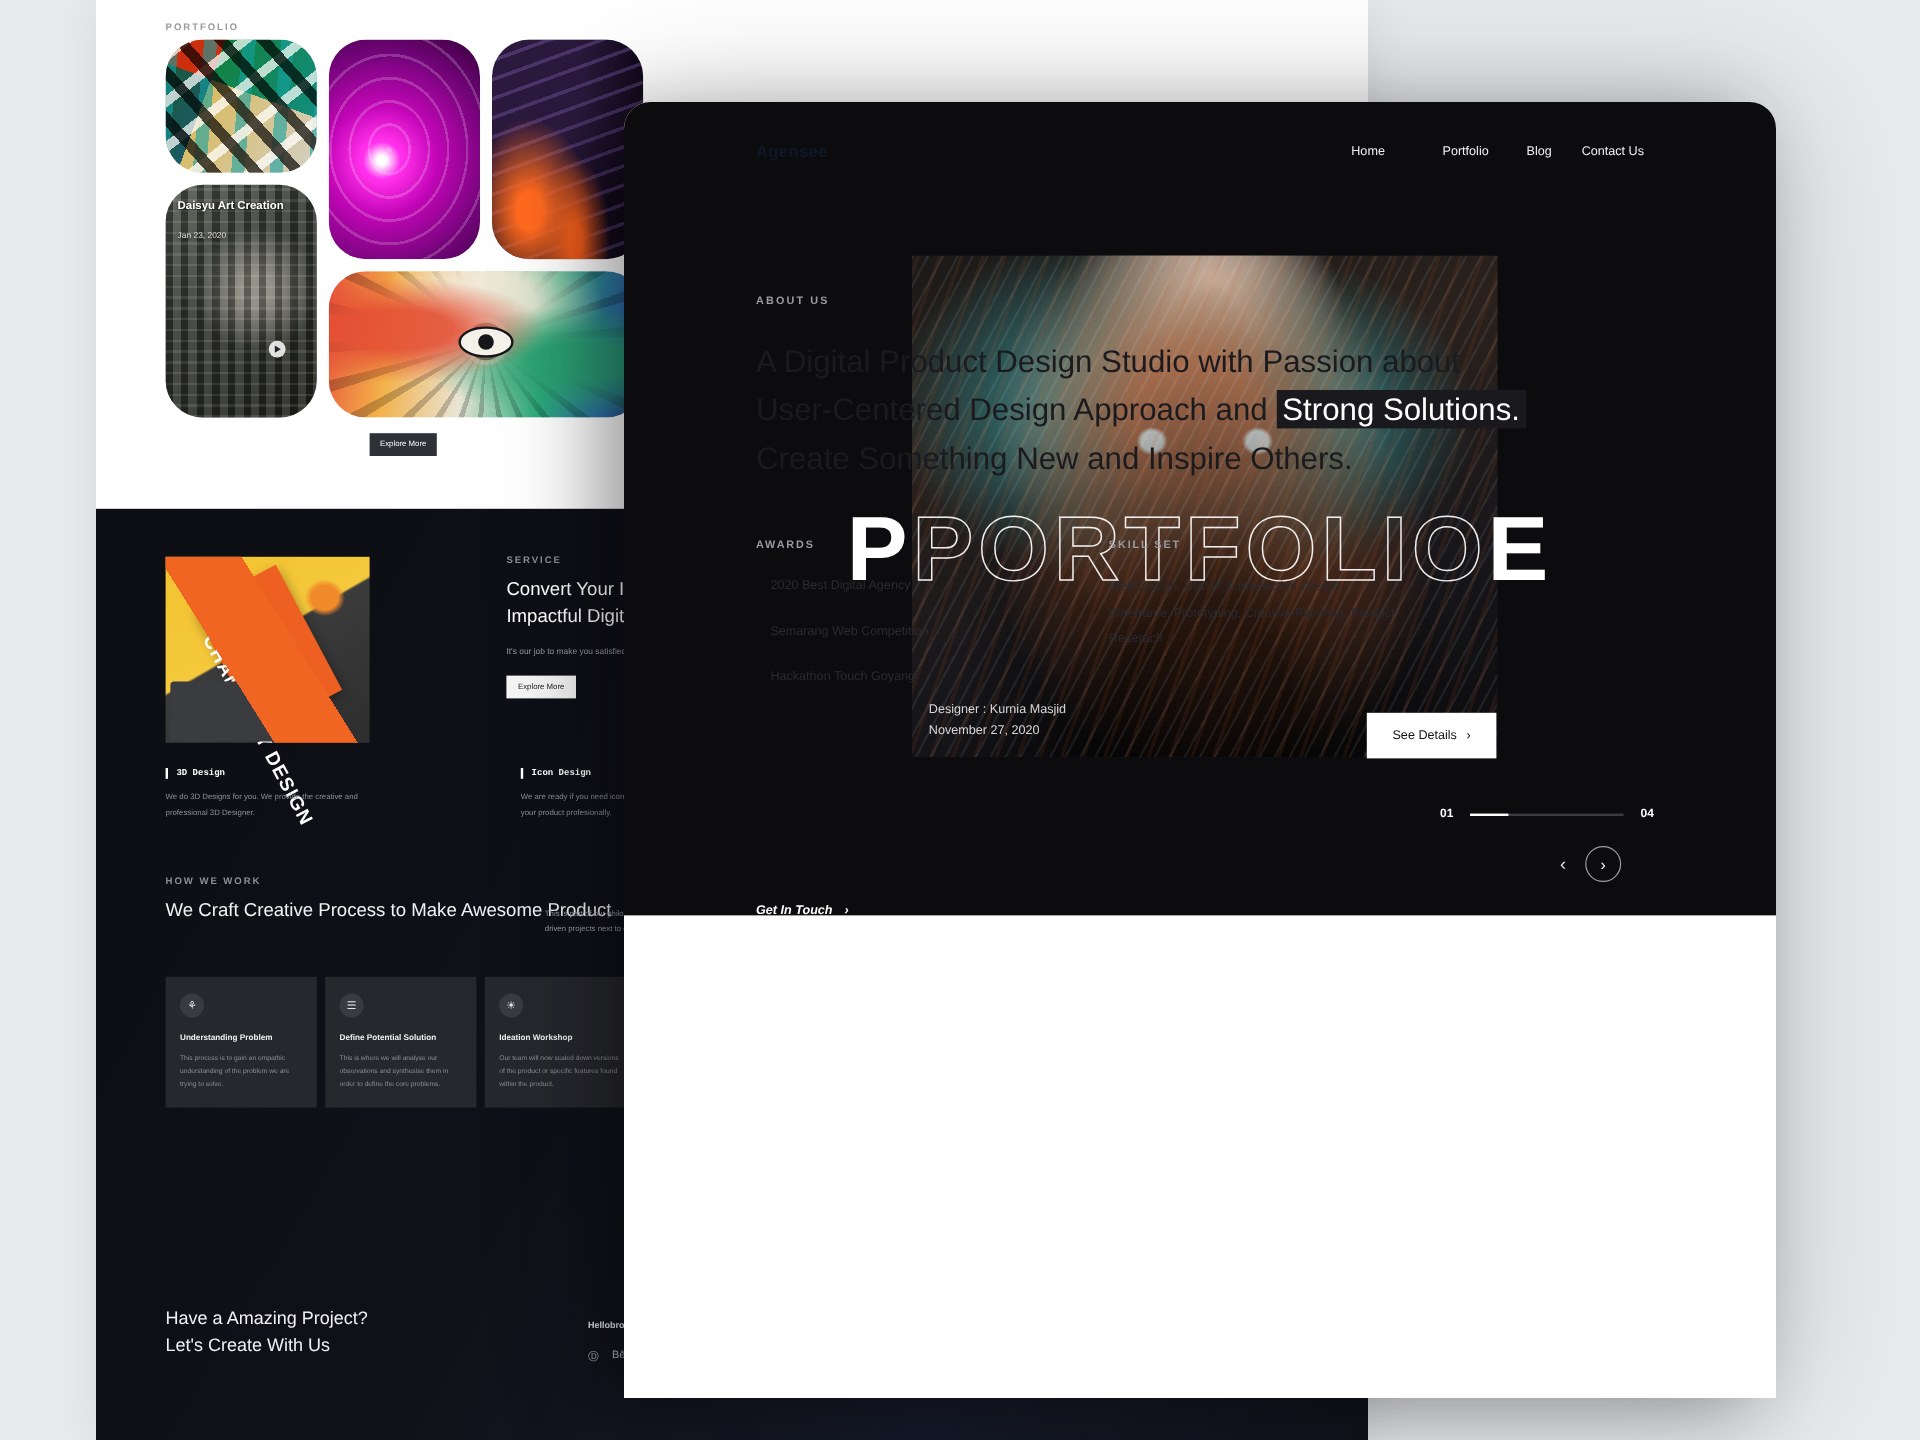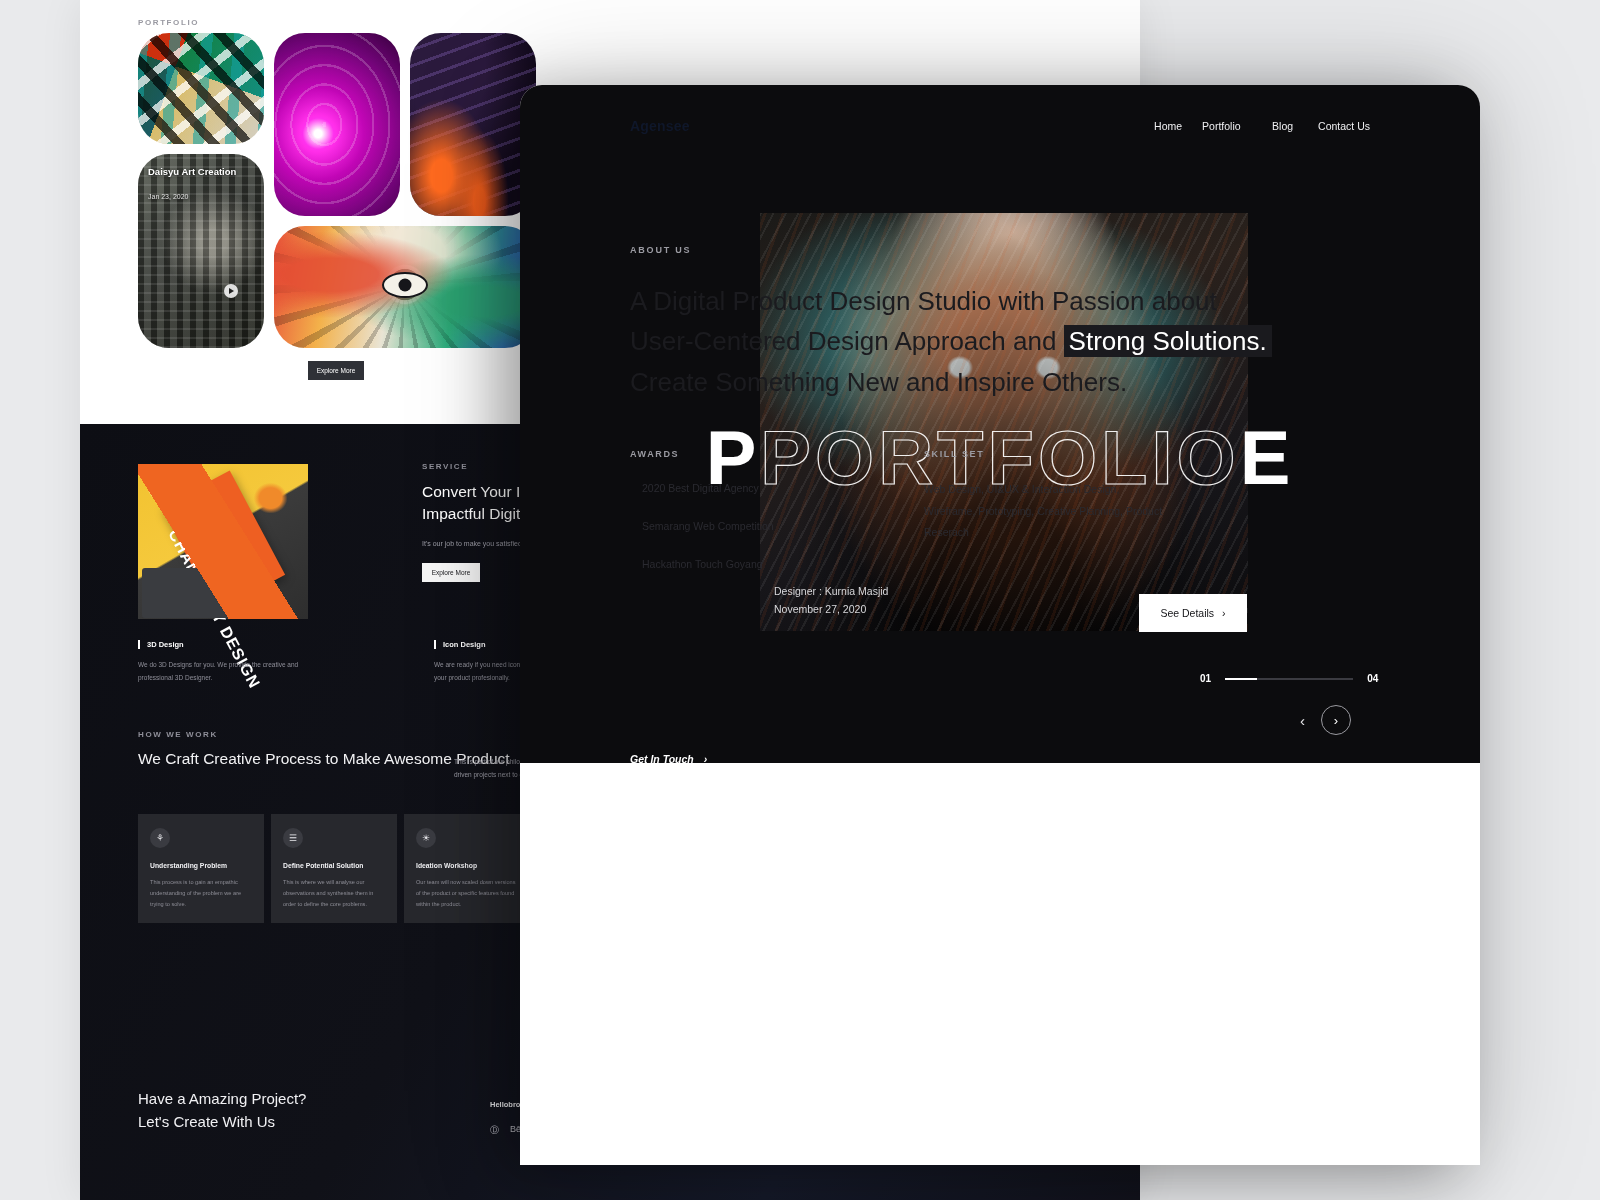--- a/index.html
+++ b/index.html
@@ -111,21 +111,21 @@
   .svc-img .pad { position:absolute; left:4px; top:104px; width:92px; height:50px; background:#3a3c40; border-radius:3px;}
 
   .svc-text { position:absolute; left:342px; top:462px; width:215px; }
   .svc-text h2 { color:#fff; font-size:15.5px; line-height:1.42; font-weight:400; margin-top:10px;}
   .svc-text p { color:#9c9ca6; font-size:7px; line-height:1.9; margin-top:12px; }
   .btn-light { margin-top:13px; display:inline-flex; align-items:center; justify-content:center;
     width:58px; height:19px; background:#f6f6f6; color:#18181c; font-size:6.5px; }
 
   .svc-cards { position:absolute; left:58px; top:640px; width:980px; display:flex; gap:0; }
   .svc-card { width:176px; margin-right:120px; }
-  .svc-card .hd { display:flex; align-items:flex-start; gap:7px; }
+  .svc-card .hd { display:flex; align-items:flex-end; gap:7px;font-family:Liberation Mono, monospace; }
   .svc-card .bar { width:2px; height:9px; background:#fff; }
   .svc-card .hd span { color:#fff; font-size:7.5px; font-weight:700; }
   .svc-card p { color:#8f8f99; font-size:6.5px; line-height:2.0; margin-top:9px; }
 
   
   .hww { position:absolute; left:58px; top:730px; width:980px; }
   .hww h2 { color:#f2f2f4; font-size:15.5px; line-height:1.45; font-weight:400; margin-top:9px; }
   .hww .note { position:absolute; left:316px; top:25px; width:200px; color:#9c9ca6; font-size:6.5px; line-height:2.0; }
 
   .proc { position:absolute; left:58px; top:814px; width:980px; display:flex; flex-wrap:wrap; gap:7px; }
@@ -148,21 +148,21 @@
     background:#fff;
   }
   .w-dark { position:absolute; left:0; top:0; width:960px; height:678px; background:#0c0c0e; }
   .w-light{ position:absolute; left:0; top:678px; width:960px; height:402px; background:#fff; }
 
   .nav { position:absolute; left:0; top:0; width:960px; height:82px;
          display:flex; align-items:center; padding:0 110px 0 110px; }
   .brand { color:#0f172a; font-size:14px; font-weight:700; letter-spacing:.2px; }
   .nav-links { margin-left:auto; display:flex; gap:0; align-items:flex-start; }
   .nav-links a { color:#f0f0f2; font-size:10.5px; text-decoration:none; display:block; }
-  .nl1 { width:48px; } .nl2 { width:70px; } .nl3 { width:46px; } .nl4 { width:auto; }
+  .nl1 { width:76px; } .nl2 { width:70px; } .nl3 { width:46px; } .nl4 { width:auto; }
 
   
   .hero-img { position:absolute; left:240px; top:128px; width:488px; height:418px;
     background:
       radial-gradient(ellipse at 48% 34%, #b87a58 0 14%, rgba(184,122,88,0) 46%),
       radial-gradient(ellipse at 30% 30%, #2e6f72 0 9%, rgba(46,111,114,0) 34%),
       radial-gradient(ellipse at 66% 32%, #2b6b6e 0 8%, rgba(43,107,110,0) 32%),
       radial-gradient(ellipse at 50% 18%, #d6d2c8 0 11%, rgba(214,210,200,0) 34%),
       radial-gradient(ellipse at 52% 62%, #8a4b2c 0 18%, rgba(138,75,44,0) 50%),
       linear-gradient(165deg,#1b1a18 0%, #2a211c 30%, #17161a 68%, #0b0b0d 100%);

